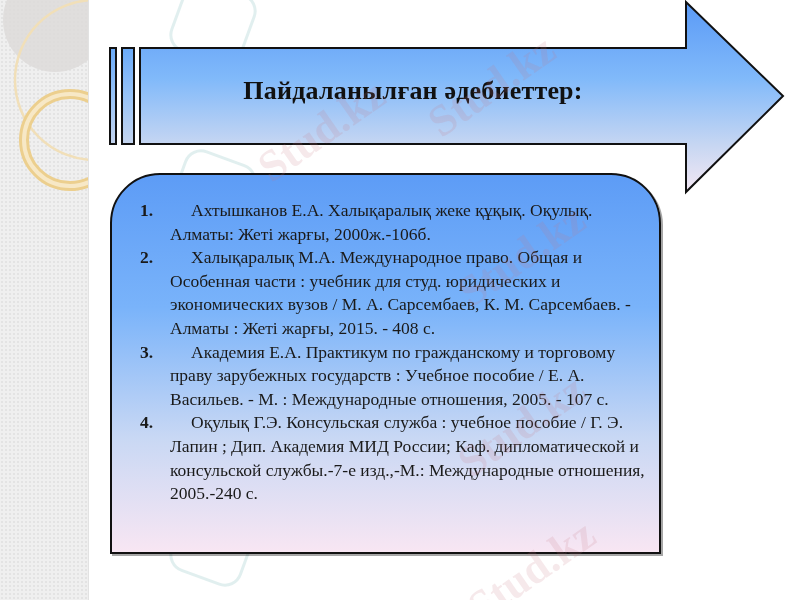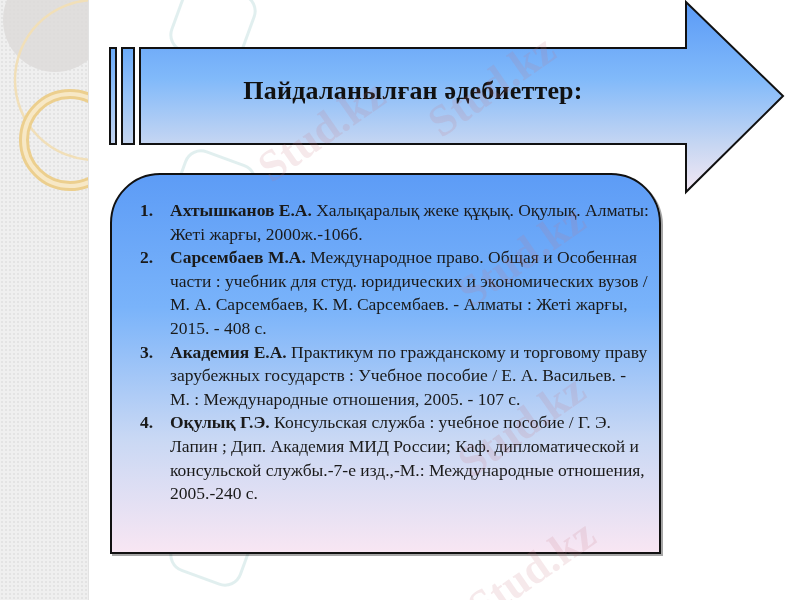--- a/index.html
+++ b/index.html
@@ -73,21 +73,21 @@
     .ref-item {
       position: relative;
       padding-left: 30px;
     }
     .ref-num {
       position: absolute;
       left: 0;
       top: 0;
       font-weight: bold;
     }
-    .ref-author { font-weight: bold; }
+    .ref-author { font-weight: normal; margin-left: 21px; }
     .watermark {
       position: absolute;
       font-family: "Liberation Serif", serif;
       font-weight: bold;
       font-size: 44px;
       color: rgba(200, 120, 130, 0.16);
       transform: rotate(-35deg);
       pointer-events: none;
       white-space: nowrap;
     }
@@ -140,21 +140,21 @@
   <div class="title">Пайдаланылған әдебиеттер:</div>
 
   <div class="content-box">
     <ol class="ref-list">
       <li class="ref-item">
         <span class="ref-num">1.</span>
         <span class="ref-author">Ахтышканов Е.А.</span><span> Халықаралық жеке құқық. Оқулық. Алматы: Жеті жарғы, 2000ж.-106б.</span>
       </li>
       <li class="ref-item">
         <span class="ref-num">2.</span>
-        <span class="ref-author">Сарсембаев М.А.</span><span> Международное право. Общая и Особенная части : учебник для студ. юридических и экономических вузов / М. А. Сарсембаев, К. М. Сарсембаев. - Алматы : Жеті жарғы, 2015. - 408 с.</span>
+        <span class="ref-author">Халықаралық М.А.</span><span> Международное право. Общая и Особенная части : учебник для студ. юридических и экономических вузов / М. А. Сарсембаев, К. М. Сарсембаев. - Алматы : Жеті жарғы, 2015. - 408 с.</span>
       </li>
       <li class="ref-item">
         <span class="ref-num">3.</span>
         <span class="ref-author">Академия Е.А.</span><span> Практикум по гражданскому и торговому праву зарубежных государств : Учебное пособие / Е. А. Васильев. - М. : Международные отношения, 2005. - 107 с.</span>
       </li>
       <li class="ref-item">
         <span class="ref-num">4.</span>
         <span class="ref-author">Оқулық Г.Э.</span><span> Консульская служба : учебное пособие / Г. Э. Лапин  ; Дип. Академия  МИД России; Каф. дипломатической и консульской службы.-7-е изд.,-М.: Международные отношения, 2005.-240 с.</span>
       </li>
     </ol>

